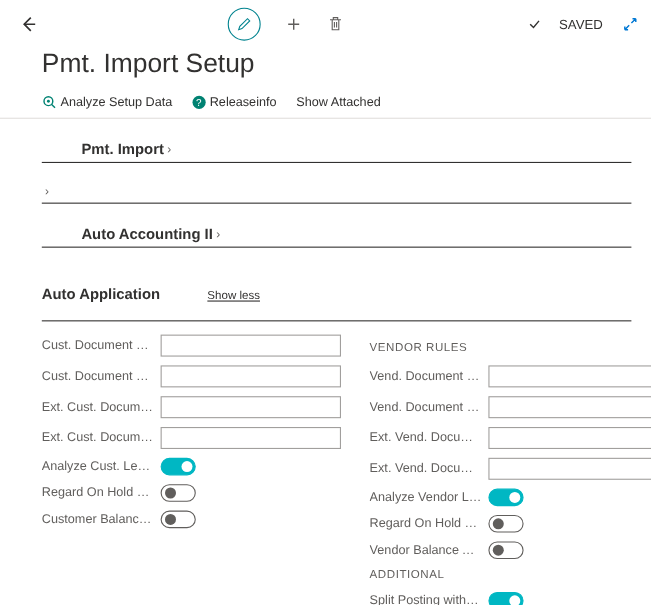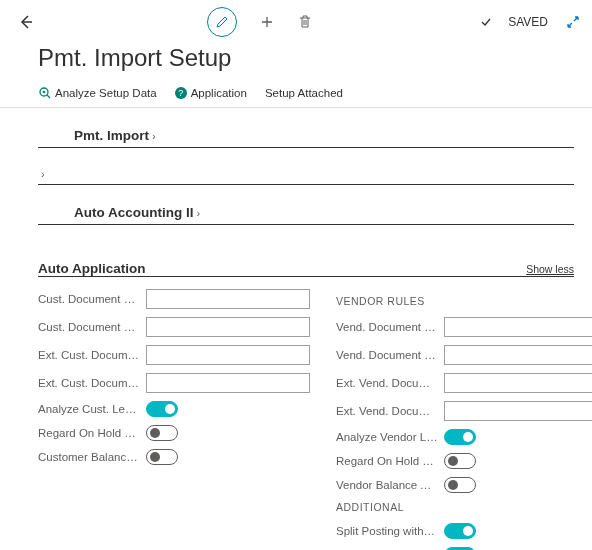--- a/index.html
+++ b/index.html
@@ -102,26 +102,26 @@
     color: #323130;
     padding-left: 36px;
   }
   .chevron {
     margin-left: 3px;
     color: #605e5c;
     font-size: 11px;
   }
   .section-head {
     display: flex;
-    justify-content: space-between;
     align-items: baseline;
     border-bottom: 1px solid #323130;
-    padding-bottom: 0;
+    padding-bottom: 16px;
     margin-bottom: 12px;
     margin-top: 8px;
+    gap: 43px;
   }
   .section-title {
     font-size: 13.5px;
     font-weight: 600;
   }
   .show-less {
     font-size: 10.5px;
     color: #323130;
     text-decoration: underline;
     cursor: pointer;
@@ -228,24 +228,24 @@
       <svg width="13" height="13" viewBox="0 0 13 13">
           <circle cx="6" cy="6" r="4" stroke="#008272" stroke-width="1.3" fill="none"></circle>
           <circle cx="6" cy="6" r="1.3" fill="#008272"></circle>
           <path d="M9 9 L12 12" stroke="#008272" stroke-width="1.3"></path>
         </svg>
     </span>
     <span>Analyze Setup Data</span>
   </div>
   <div class="action">
     <span class="release-icon">?</span>
-    <span>Application</span>
+    <span>Releaseinfo</span>
   </div>
   <div class="action">
-    <span>Setup Attached</span>
+    <span>Show Attached</span>
   </div>
 </div>
 
 <div class="content">
 
   <div class="fasttab">
     <span class="fasttab-title">Pmt. Import</span>
     <span class="chevron">›</span>
   </div>
 

